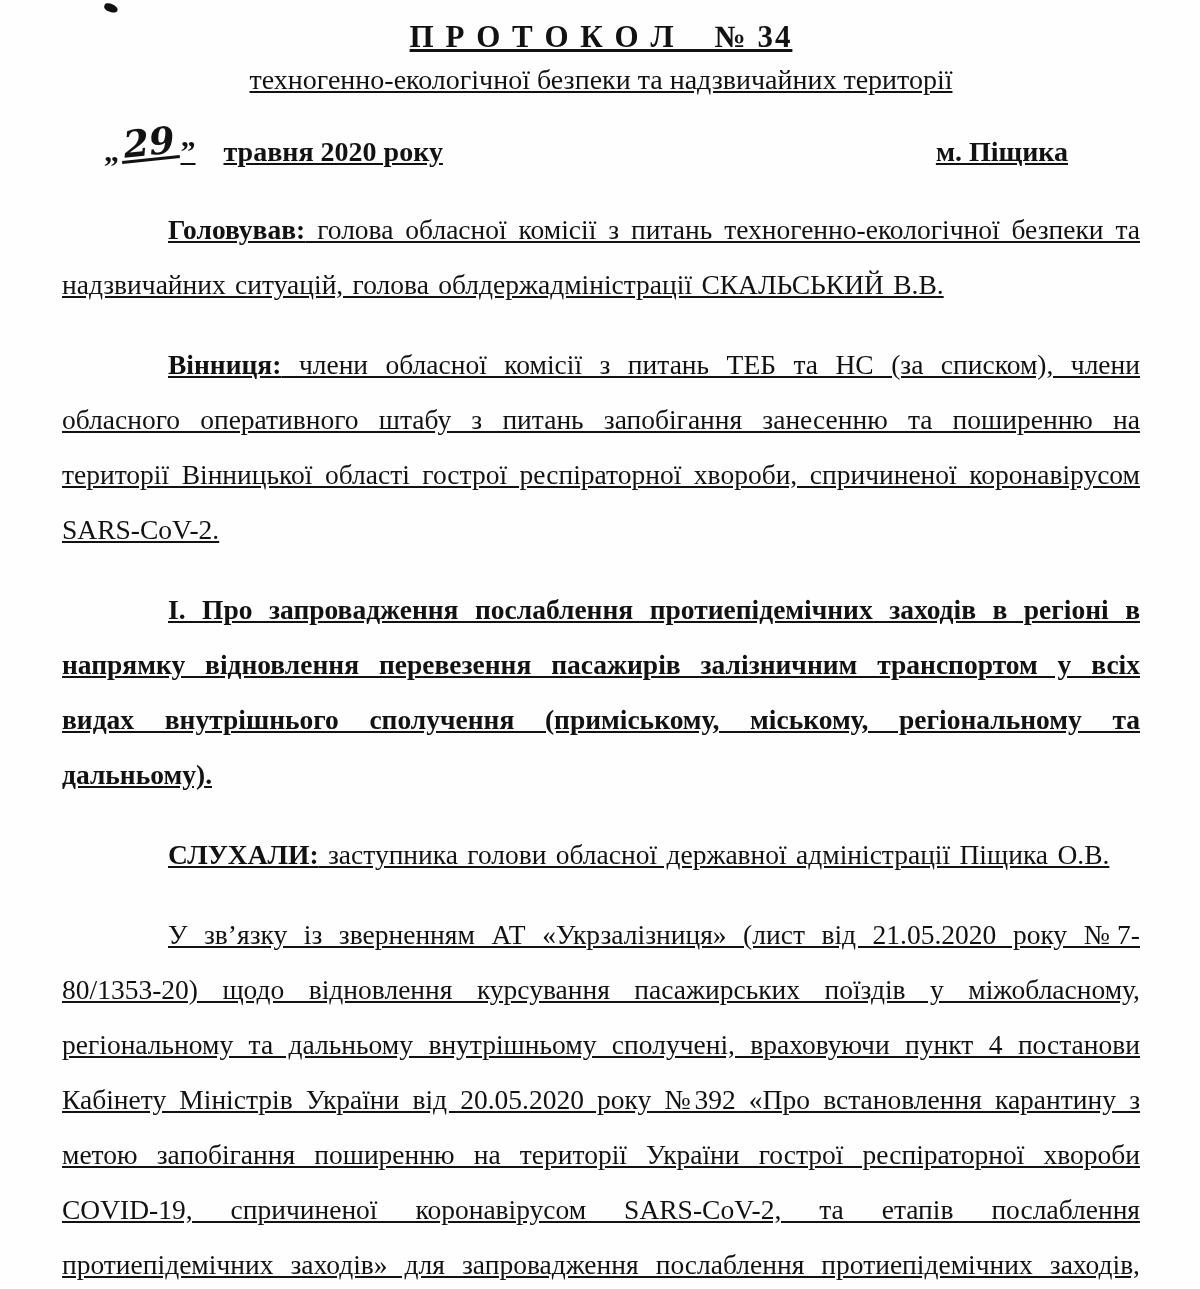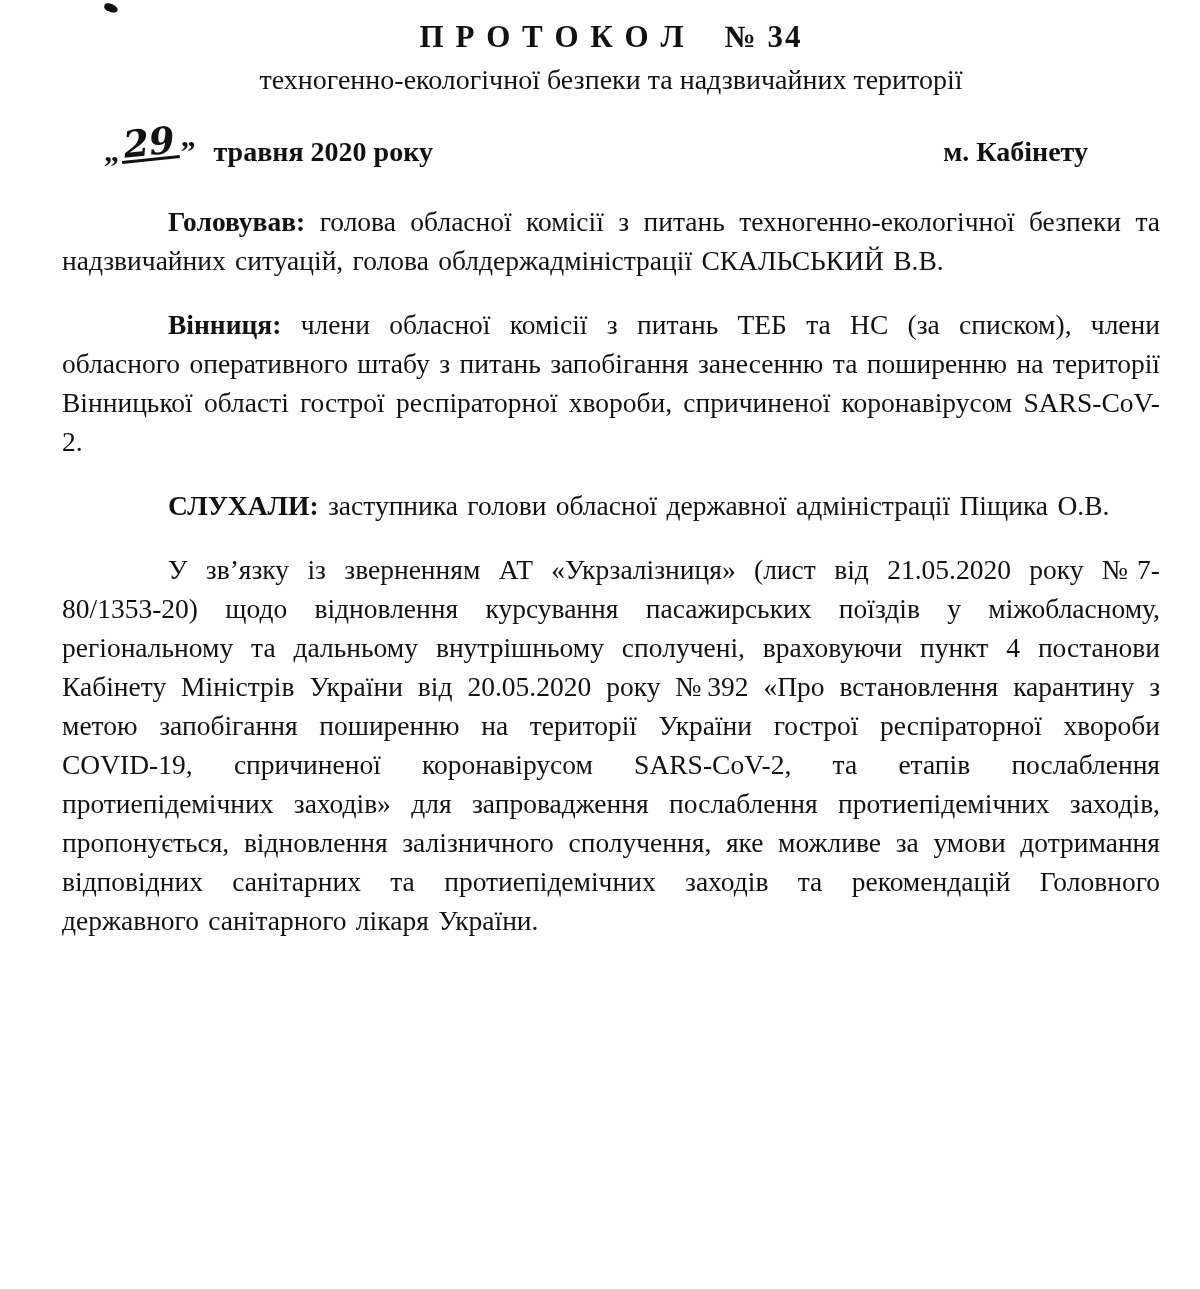--- a/index.html
+++ b/index.html
@@ -8,22 +8,23 @@
     background: #ffffff;
   }
   .page {
     position: relative;
     width: 1200px;
     height: 1289px;
     box-sizing: border-box;
     background: #fefefe;
     color: #121212;
     font-family: "Liberation Serif", "DejaVu Serif", serif;
-    padding: 14px 40px 0 62px;
+    padding: 14px 60px 0 62px;
     overflow: hidden;
+    text-decoration: underline;
   }
   .scan-speck {
     position: absolute;
     left: 104px;
     top: 4px;
     width: 14px;
     height: 8px;
     background: #111;
     border-radius: 40% 60% 50% 50%;
     transform: rotate(18deg);
@@ -60,24 +61,24 @@
     font-family: "DejaVu Serif", serif;
     font-style: italic;
     font-weight: bold;
     font-size: 37px;
     line-height: 30px;
     transform: rotate(-6deg) translateY(-6px);
     border-bottom: 3px solid #121212;
     padding: 0 3px 1px 3px;
     margin: 0 2px;
   }
-  .date-text { margin-left: 18px; }
+  .date-text { margin-left: 28px; }
   .para {
     font-size: 27.5px;
-    line-height: 39px;
+    line-height: 55px;
     text-align: justify;
     text-indent: 106px;
     margin: 0 0 25px 0;
     word-spacing: 0.09em;
   }
   .para .lead { font-weight: bold; }
   .para.bold-para { font-weight: bold; margin-top: 16px; word-spacing: 0.14em; }
   .para.gap-top { margin-top: 11px; }
 </style>
 </head>
@@ -89,25 +90,26 @@
 
   <header class="doc-header">
     <div class="doc-title">П Р О Т О К О Л    № 34</div>
     <div class="doc-subtitle">техногенно-екологічної безпеки та надзвичайних території</div>
   </header>
 
   <div class="date-row">
     <div class="date-left">
       <span class="dq">„</span><span class="handwritten">29</span><span class="dq">”</span><span class="date-text">травня 2020 року</span>
     </div>
-    <div class="date-place">м. Кабінету</div>
+    <div class="date-place">м. Піщика</div>
   </div>
 
   <p class="para"><span class="lead">Головував:</span><span> голова обласної комісії з питань техногенно-екологічної безпеки та надзвичайних ситуацій, голова облдержадміністрації СКАЛЬСЬКИЙ В.В.</span></p>
 
   <p class="para"><span class="lead">Вінниця:</span><span> члени обласної комісії з питань ТЕБ та НС (за списком), члени обласного оперативного штабу з питань запобігання занесенню та поширенню на території Вінницької області гострої респіраторної хвороби, спричиненої коронавірусом SARS-CoV-2.</span></p>
 
+  <p class="para bold-para"><span>I. Про запровадження послаблення протиепідемічних заходів в регіоні в напрямку відновлення перевезення пасажирів залізничним транспортом у всіх видах внутрішнього сполучення (приміському, міському, регіональному та дальньому).</span></p>
 
   <p class="para gap-top"><span class="lead">СЛУХАЛИ:</span><span> заступника голови обласної державної адміністрації Піщика О.В.</span></p>
 
   <p class="para gap-top"><span>У зв’язку із зверненням АТ «Укрзалізниця» (лист від 21.05.2020 року №7-80/1353-20) щодо відновлення курсування пасажирських поїздів у міжобласному, регіональному та дальньому внутрішньому сполучені, враховуючи пункт 4 постанови Кабінету Міністрів України від 20.05.2020 року №392 «Про встановлення карантину з метою запобігання  поширенню на території України гострої респіраторної хвороби COVID-19, спричиненої коронавірусом SARS-CoV-2, та етапів послаблення протиепідемічних заходів» для запровадження послаблення протиепідемічних заходів, пропонується, відновлення залізничного сполучення, яке можливе за умови дотримання відповідних санітарних та протиепідемічних заходів та рекомендацій Головного державного санітарного лікаря України.</span></p>
 
 </div>
 
 </body></html>

